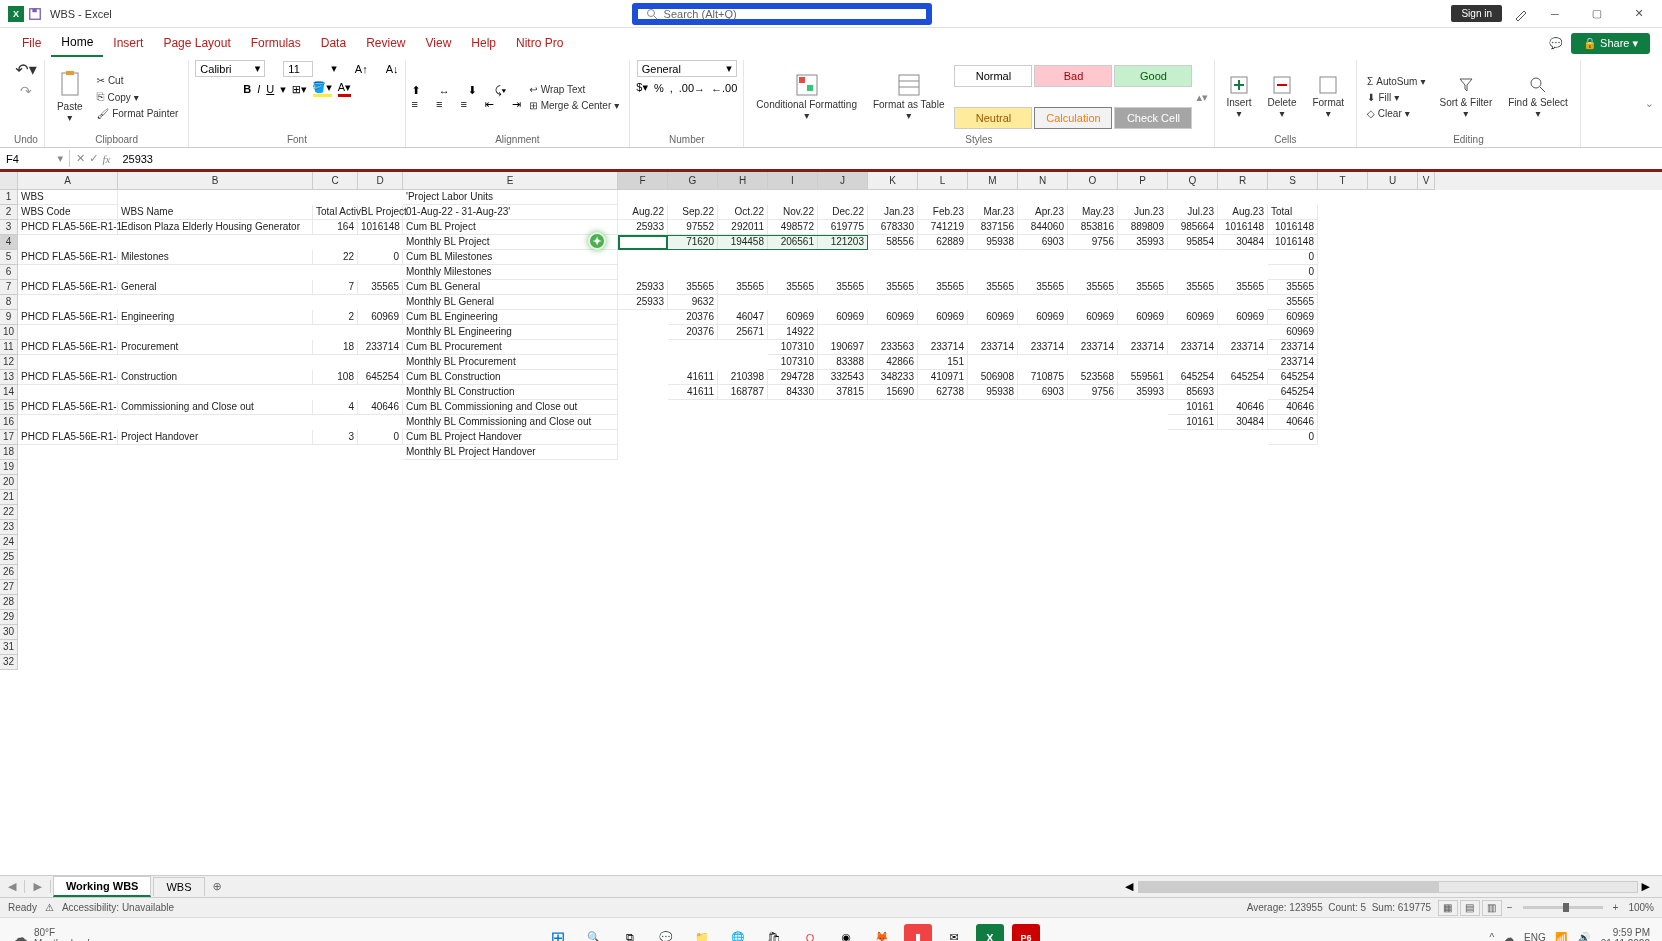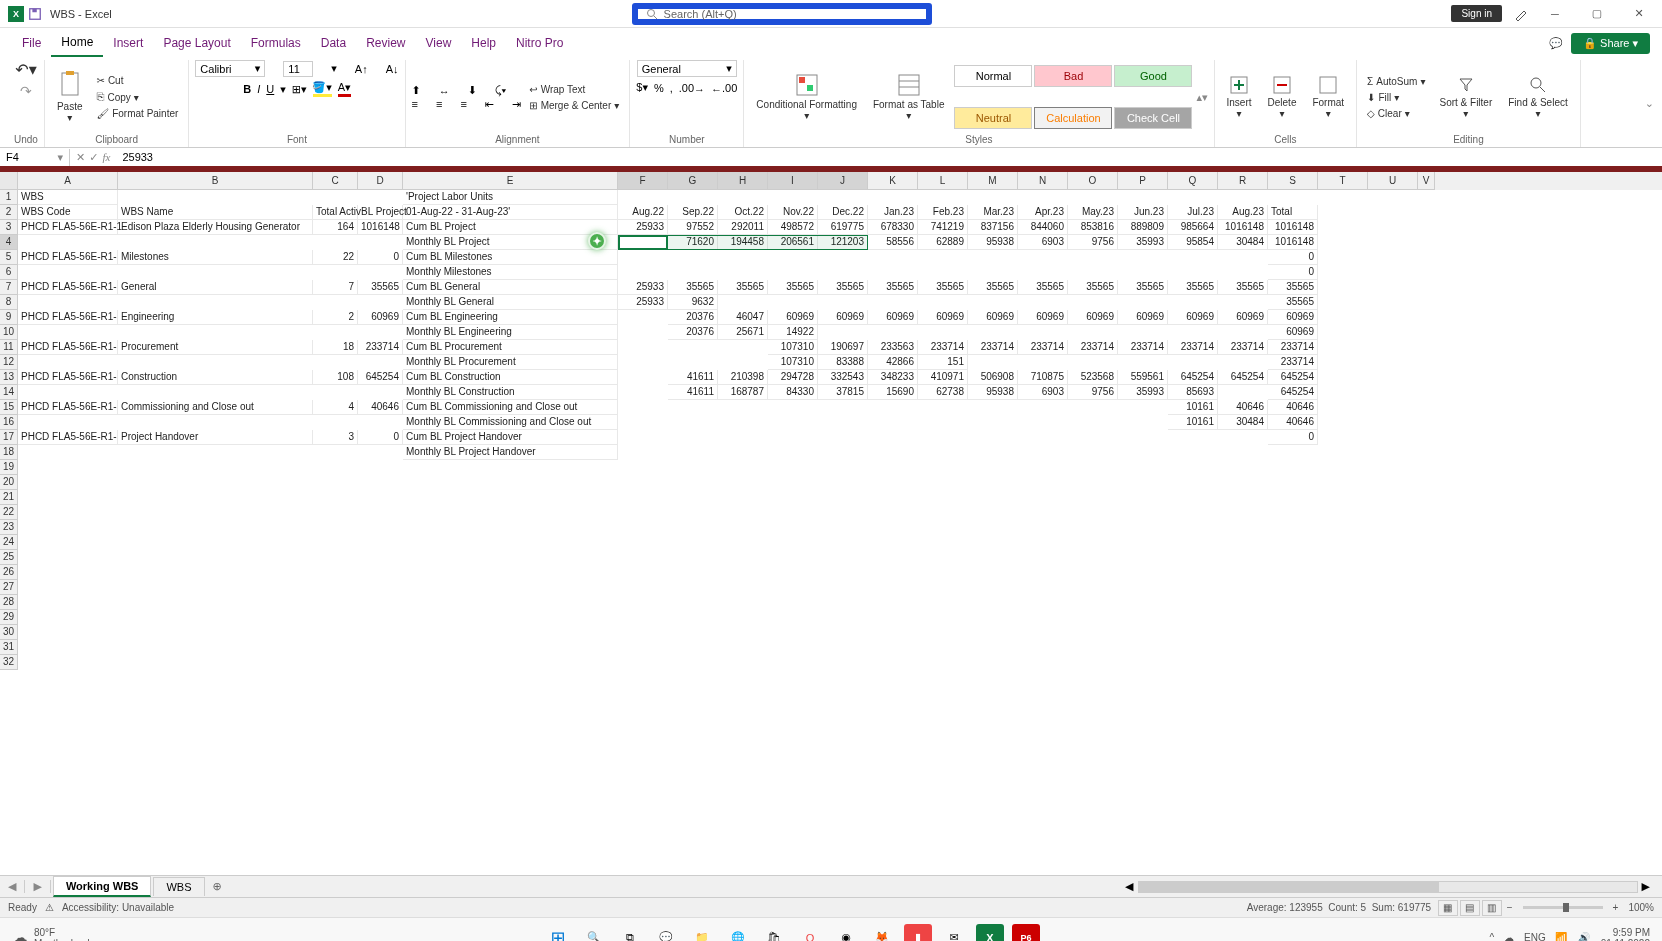--- a/index.html
+++ b/index.html
@@ -11,21 +11,21 @@
 .titlebar .save-ico { width: 14px; height: 14px; margin-right: 8px; color: #7b5fb5; }
 .titlebar .title { font-size: 11px; color: #333; }
 .titlebar .search { margin: 0 auto; width: 300px; height: 22px; border: 6px solid #1d4ed8; border-radius: 3px; display: flex; align-items: center; padding: 0 8px; color: #666; }
 .titlebar .search svg { margin-right: 6px; }
 .titlebar .right { display: flex; align-items: center; gap: 12px; }
 .titlebar .signin { background: #333; color: #fff; padding: 3px 10px; font-size: 10px; border-radius: 2px; }
 .win-btn { width: 30px; text-align: center; cursor: pointer; color: #555; }
 
 
 .ribbon-tabs { height: 30px; display: flex; align-items: center; padding: 0 12px; background: #fff; }
-.ribbon-tabs .tab { padding: 6px 10px; font-size: 12px; color: #701a75; cursor: pointer; }
+.ribbon-tabs .tab { padding: 6px 10px; font-size: 12px; color: #b91c1c; cursor: pointer; }
 .ribbon-tabs .tab.active { border-bottom: 2px solid #107c41; color: #000; }
 .ribbon-tabs .spacer { flex: 1; }
 .ribbon-tabs .comments { padding: 4px 8px; color: #444; }
 .ribbon-tabs .share { background: #107c41; color: #fff; padding: 4px 12px; border-radius: 3px; font-size: 11px; }
 
 
 .ribbon { height: 90px; background: #fff; border-bottom: 1px solid #ccc; display: flex; padding: 2px 8px 0 8px; }
 .group { display: flex; flex-direction: column; align-items: center; padding: 0 6px; border-right: 1px solid #e5e5e5; }
 .group:last-child { border-right: none; }
 .group .controls { flex: 1; display: flex; align-items: center; gap: 4px; }
@@ -39,21 +39,21 @@
 .num-input { border: 1px solid #ccc; padding: 1px 4px; font-size: 11px; width: 30px; }
 .style-btn { border: 1px solid #ccc; padding: 4px 10px; font-size: 11px; width: 78px; text-align: center; }
 .style-normal { background: #fff; }
 .style-bad { background: #ffc7ce; color: #9c0006; }
 .style-good { background: #c6efce; color: #006100; }
 .style-neutral { background: #ffeb9c; color: #9c5700; }
 .style-calc { background: #f2f2f2; color: #fa7d00; border-color: #7f7f7f; }
 .style-check { background: #a5a5a5; color: #fff; }
 
 
-.formula-bar { height: 24px; display: flex; align-items: center; border-bottom: 6px solid #7f1d1d; background: #fff; }
+.formula-bar { height: 24px; display: flex; align-items: center; border-bottom: 3px solid #7f1d1d; background: #fff; }
 .name-box { width: 70px; border-right: 1px solid #ccc; padding: 2px 6px; font-size: 11px; display: flex; justify-content: space-between; align-items: center; }
 .fx-controls { display: flex; align-items: center; gap: 4px; padding: 0 6px; color: #888; }
 .fx-icon { font-style: italic; font-family: serif; }
 .formula-input { flex: 1; padding: 2px 6px; font-size: 11px; }
 
 
 .grid-wrap { position: relative; height: calc(100vh - 28px - 30px - 90px - 24px - 22px - 20px - 24px); overflow: hidden; }
 .col-headers { display: flex; height: 18px; background: #f0f0f0; }
 .corner { width: 18px; border-right: 1px solid #ccc; border-bottom: 1px solid #ccc; background: #e8e8e8; }
 .col-h { border-right: 1px solid #ccc; border-bottom: 1px solid #ccc; text-align: center; font-size: 10px; color: #333; line-height: 17px; background: #f0f0f0; }

